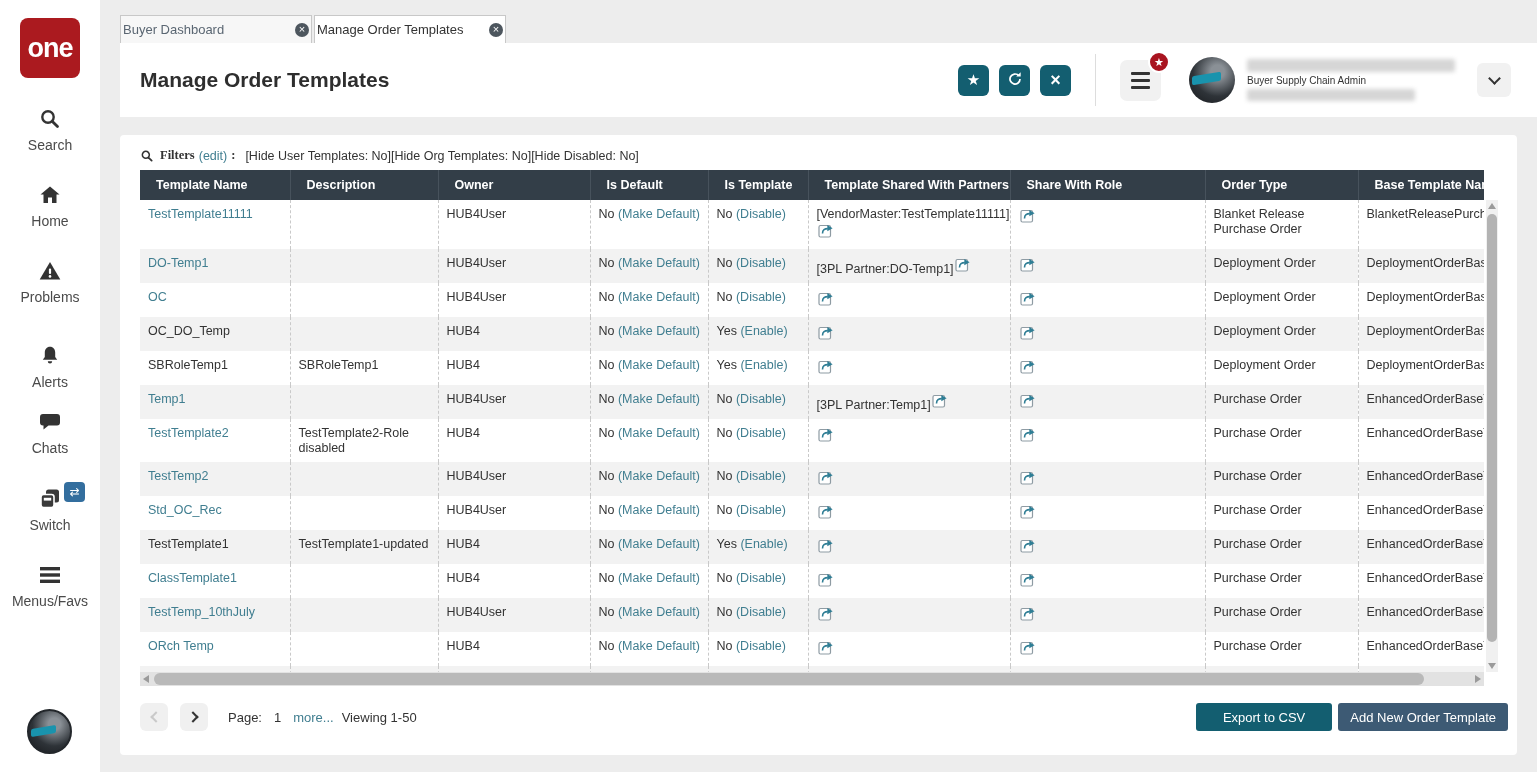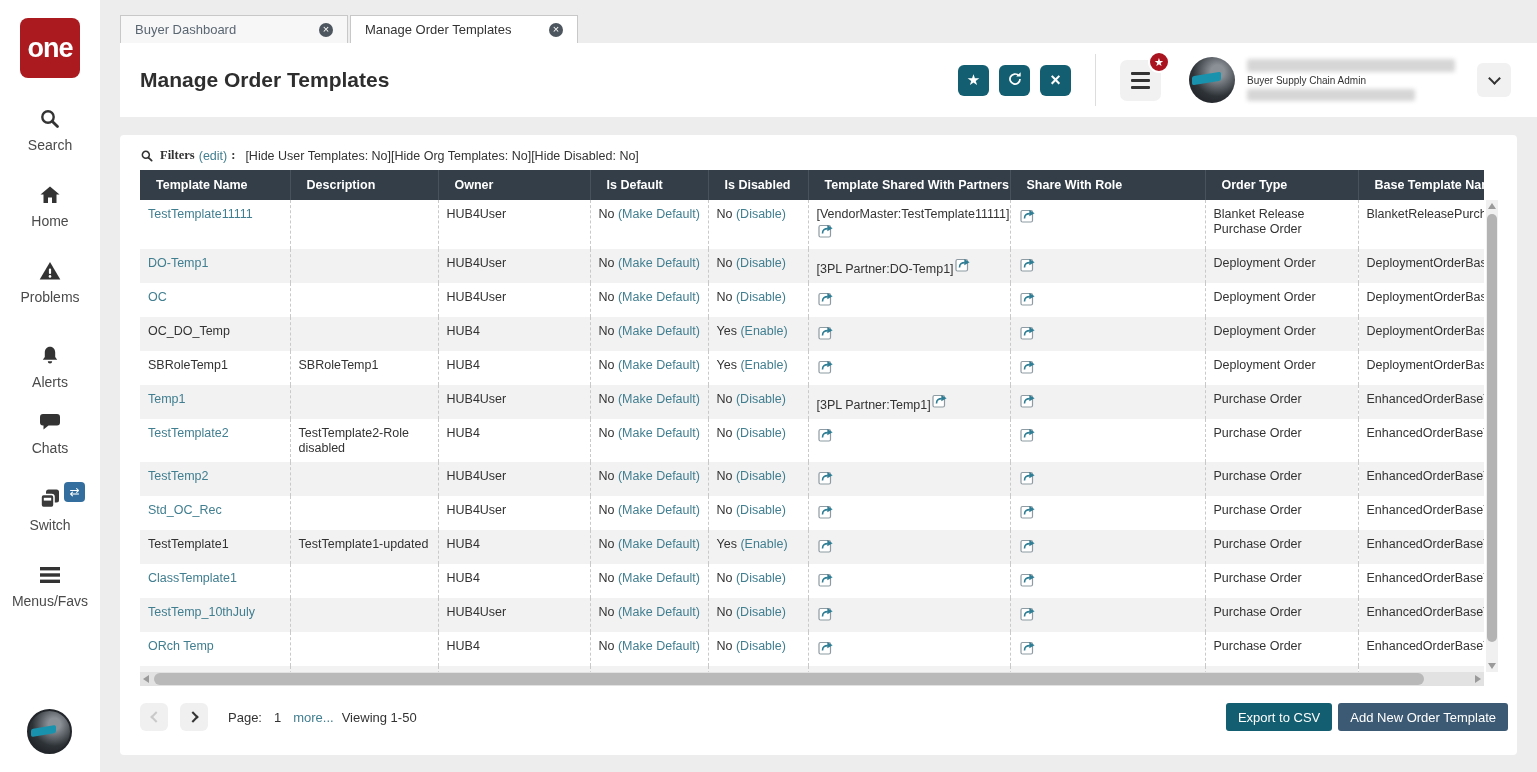--- a/index.html
+++ b/index.html
@@ -19,22 +19,22 @@
   .side-item .lbl{margin-top:5px;font-size:14px;color:#4a4a4a;}
   .switch-badge{position:absolute;left:64px;top:-4px;width:21px;height:20px;background:#336e9e;border-radius:4px;
         color:#fff;font-size:12px;display:flex;align-items:center;justify-content:center;}
   .avatar{border-radius:50%;position:relative;overflow:hidden;
         background:radial-gradient(circle at 62% 32%, #8a9096 0 16%, #2e3338 58%, #17191c 100%);}
   .avatar::after{content:"";position:absolute;left:6%;top:38%;width:62%;height:20%;background:#1993ad;transform:skewY(-9deg);border-radius:2px;}
   .side-avatar{position:absolute;left:27px;top:709px;width:45px;height:45px;border:2px solid #23272b;}
 
   
   .tabstrip{position:absolute;left:120px;top:15px;display:flex;}
-  .tab{width:228px;height:28px;border:1px solid #c8c8c8;border-bottom:none;background:#f7f7f7;
-       display:flex;align-items:center;padding:0 14px;font-size:13px;color:#5a6672;cursor:pointer;}
+  .tab{width:192px;height:28px;border:1px solid #c8c8c8;border-bottom:none;background:#f7f7f7;
+       display:flex;align-items:center;padding:0 2px;font-size:13px;color:#5a6672;cursor:pointer;}
   .tab + .tab{margin-left:2px;}
   .tab.active{background:#fff;color:#333;border-bottom:3px solid var(--accent);height:31px;}
   .tab .tab-label{flex:1;white-space:nowrap;overflow:hidden;}
   .tab-close{width:14px;height:14px;border-radius:50%;background:#4d565e;color:#fff;font-size:11px;line-height:13px;
        text-align:center;cursor:pointer;flex:none;}
 
   
   .header{position:absolute;left:120px;top:43px;width:1417px;height:74px;background:#fff;
        display:flex;align-items:center;padding:0 26px 0 20px;}
   .page-title{font-size:21px;font-weight:bold;color:#2e2e2e;}
@@ -88,21 +88,21 @@
   .hscroll .thumb{position:absolute;left:14px;top:1px;width:1270px;height:12px;background:#b9b9b9;border-radius:6px;}
 
   
   .footer{position:absolute;left:20px;top:566px;width:1368px;height:32px;display:flex;align-items:center;}
   .pgbtn{width:28px;height:28px;border:none;border-radius:6px;background:#f0f0f0;display:flex;align-items:center;justify-content:center;cursor:pointer;}
   .pgbtn + .pgbtn{margin-left:12px;}
   .chev-l{width:8px;height:8px;border-left:2px solid #c9c9c9;border-bottom:2px solid #c9c9c9;transform:rotate(45deg);margin-left:3px;}
   .chev-r{width:8px;height:8px;border-right:2px solid #333;border-bottom:2px solid #333;transform:rotate(-45deg);margin-right:3px;}
   .pg-text{font-size:13px;margin-left:20px;display:flex;gap:12px;align-items:center;}
   .footer .spacer{flex:1;}
-  .csv-btn{height:28px;padding:0 12px;border:none;border-radius:3px;background:var(--accent);color:#fff;font-size:13px;cursor:pointer;font-family:inherit;}
+  .csv-btn{height:28px;padding:0 27px;border:none;border-radius:3px;background:var(--accent);color:#fff;font-size:13px;cursor:pointer;font-family:inherit;}
   .add-btn{height:28px;padding:0 12px;border:none;border-radius:3px;background:var(--btn-slate);color:#fff;font-size:13px;margin-left:6px;cursor:pointer;font-family:inherit;}
 </style>
 </head>
 <body>
 
 <div class="sidebar">
   <div class="logo">
       <span>one</span>
     </div>
 
@@ -262,21 +262,21 @@
         <col style="width:195px">
           <col style="width:153px">
           <col style="width:126px">
       </colgroup>
       <thead>
           <tr>
             <th>Template Name</th>
             <th>Description</th>
             <th>Owner</th>
             <th>Is Default</th>
-            <th>Is Disabled</th>
+            <th>Is Template</th>
             <th>Template Shared With Partners</th>
             <th>Share With Role</th>
             <th>Order Type</th>
             <th>Base Template Name</th>
           </tr>
         </thead>
       <tbody>
           <tr>
     <td><span class="name-link">TestTemplate11111</span></td>
     <td><span></span></td>

